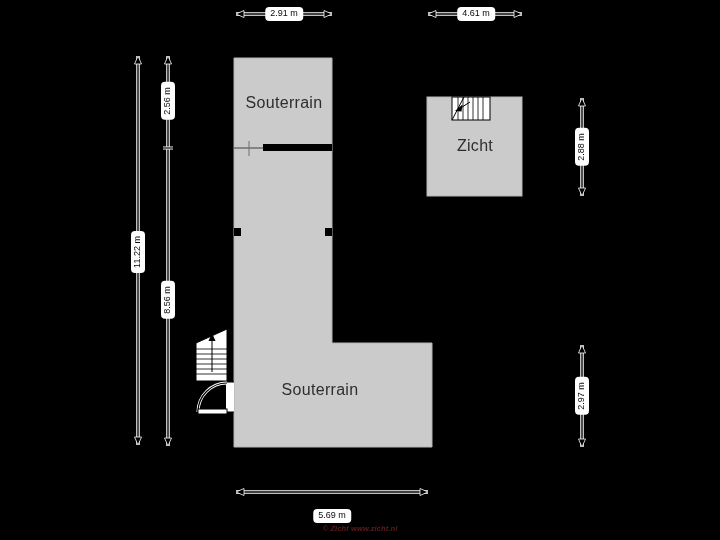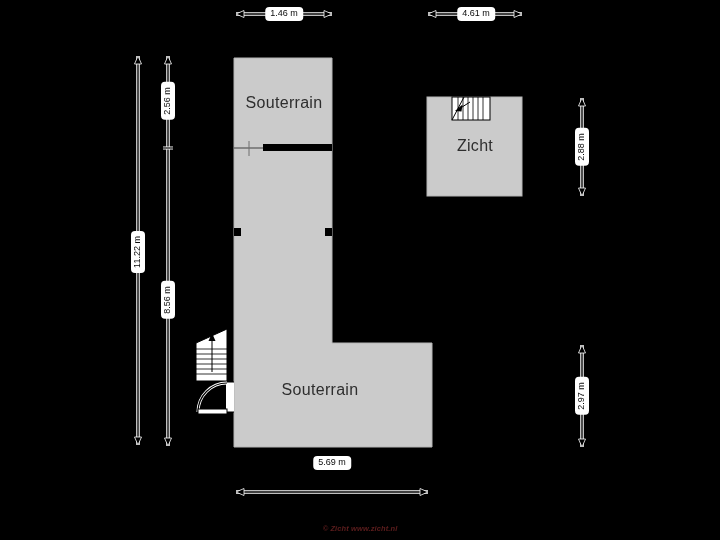--- a/index.html
+++ b/index.html
@@ -124,28 +124,28 @@
     </g>
 
     <g>
       <line x1="236" y1="492" x2="428" y2="492" stroke="#fff" stroke-width="3.5"></line>
       <line x1="236" y1="492" x2="428" y2="492" stroke="#000" stroke-width="1.4"></line>
       <polygon points="236,492 244,488.5 244,495.5" fill="#000" stroke="#fff" stroke-width="0.8"></polygon>
       <polygon points="428,492 420,488.5 420,495.5" fill="#000" stroke="#fff" stroke-width="0.8"></polygon>
     </g>
   </svg>
 
-  <div class="pill" style="left:284px; top:14px;">1.46 m</div>
+  <div class="pill" style="left:284px; top:14px;">2.91 m</div>
   <div class="pill" style="left:476px; top:14px;">4.61 m</div>
   <div class="pill vert" style="left:138px; top:252px;">11.22 m</div>
   <div class="pill vert" style="left:168px; top:101px;">2.56 m</div>
   <div class="pill vert" style="left:168px; top:300px;">8.56 m</div>
   <div class="pill vert" style="left:582px; top:147px;">2.88 m</div>
   <div class="pill vert" style="left:582px; top:396px;">2.97 m</div>
-  <div class="pill" style="left:332px; top:463px;text-align:right;">5.69 m</div>
+  <div class="pill" style="left:332px; top:516px;text-align:right;">5.69 m</div>
 
   <div class="room-label" style="left:284px; top:103px;">Souterrain</div>
   <div class="room-label" style="left:320px; top:390px;">Souterrain</div>
   <div class="room-label" style="left:475px; top:146px;">Zicht</div>
 
   <div class="footer-line" style="left:360px; top:524px;font-style:italic;">© Zicht www.zicht.nl</div>
 
 </div>
 
 </body></html>

